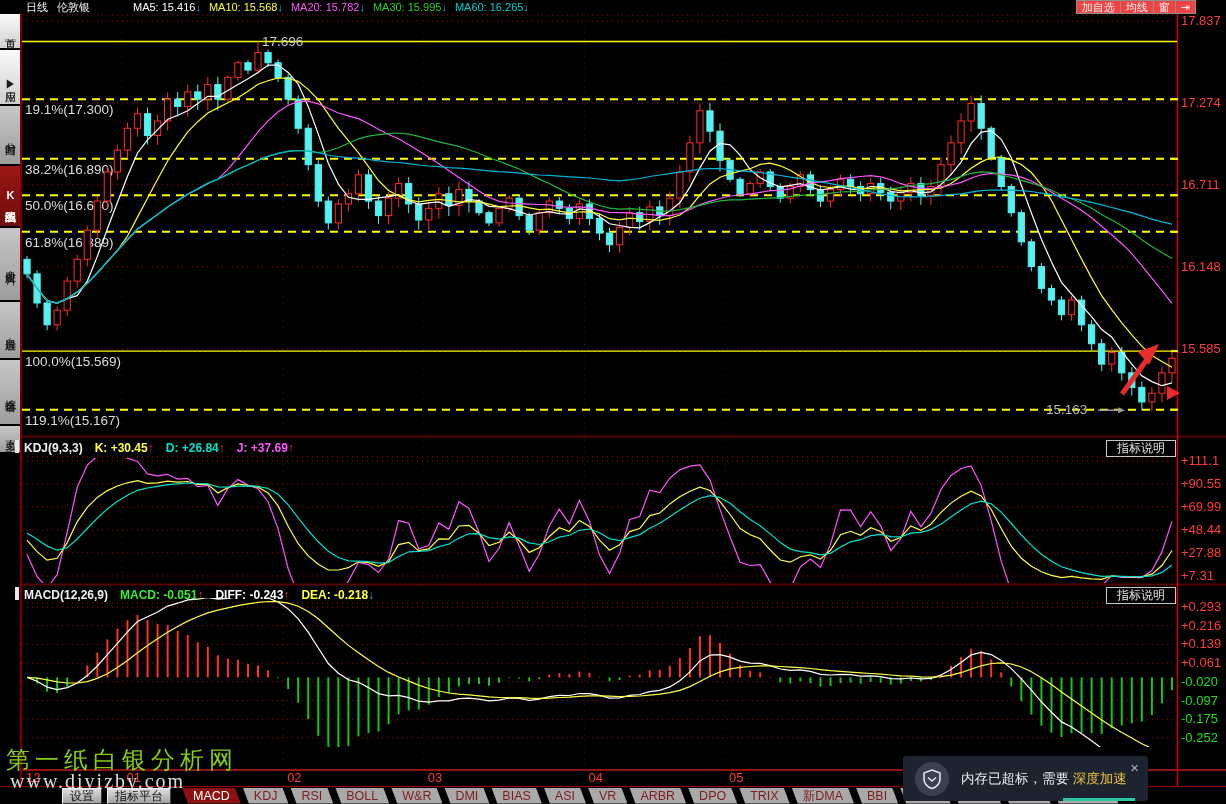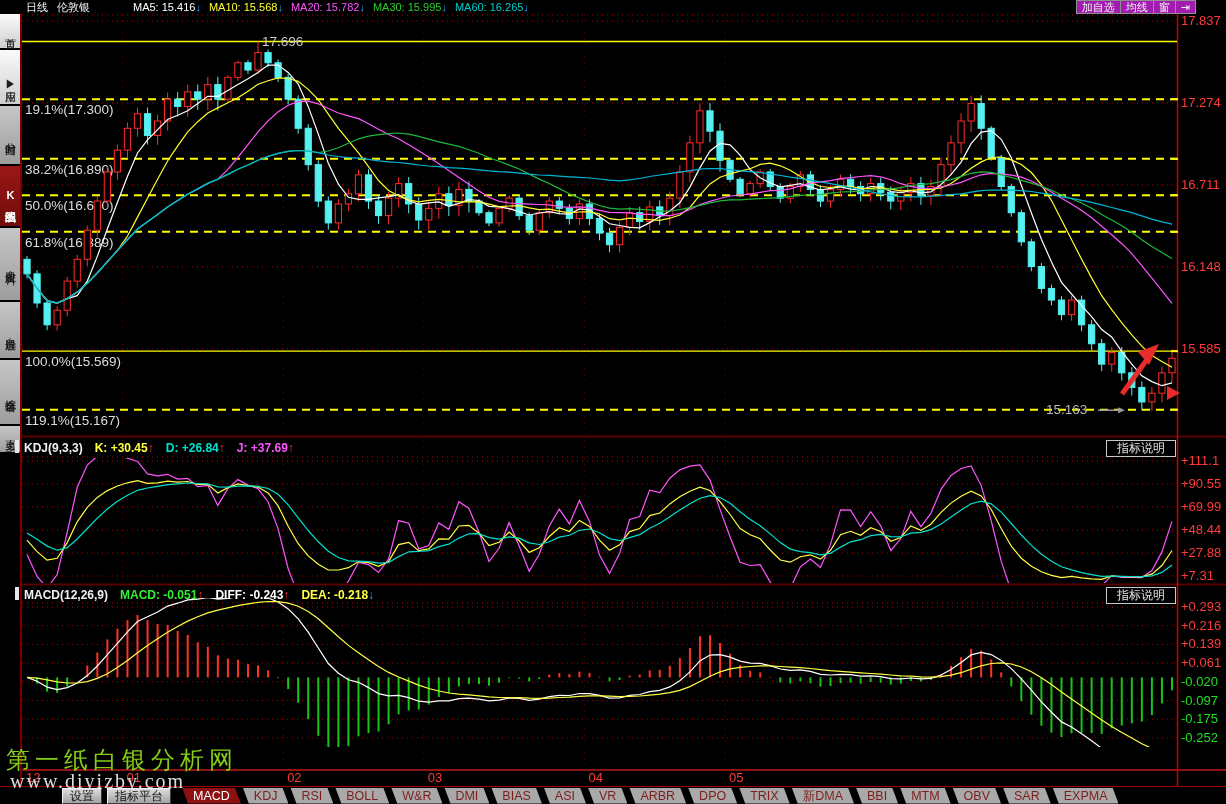--- a/index.html
+++ b/index.html
@@ -7,21 +7,21 @@
        font-family:"Liberation Sans", sans-serif;}
   svg text{font-family:"Liberation Sans", sans-serif;}
 
   
   .topbar{position:absolute;left:0;top:0;width:1226px;height:14px;background:#000;
           display:flex;align-items:center;padding-left:26px;box-sizing:border-box;
           font-size:11px;line-height:12px;white-space:nowrap;z-index:5;}
   .topbar .t{color:#f0f0f0;margin-right:9px;}
   .topbar .ma{margin-right:8px;}
   .tb-right{margin-left:auto;display:flex;align-items:center;margin-right:30px;}
-  .tb-btn{border:1px solid #8f8f8f;color:#f0f0f0;background:#a21caf;padding:0 5px;
+  .tb-btn{border:1px solid #8f8f8f;color:#f0f0f0;background:#ef4444;padding:0 5px;
           height:12px;line-height:12px;font-size:11px;margin-left:-1px;cursor:default;}
 
   
   .sidebar{position:absolute;left:0;top:14px;width:20px;height:790px;background:#000;
            border-right:2px solid #7a0000;z-index:5;display:flex;flex-direction:column;}
   .side-item{width:20px;display:flex;align-items:center;justify-content:center;
              writing-mode:vertical-lr;text-orientation:upright;letter-spacing:1px;
              font-size:11px;margin-bottom:2px;cursor:pointer;}
   .side-a{background:linear-gradient(#fafafa,#cfcfcf);color:#1a1a1a;}
   .side-b{background:linear-gradient(#c6c6c6,#9d9d9d);color:#141414;}
@@ -602,14 +602,25 @@
         <span class="tab">TRIX</span>
         <span class="tab">新DMA</span>
         <span class="tab">BBI</span>
         <span class="tab">MTM</span>
         <span class="tab">OBV</span>
         <span class="tab">SAR</span>
         <span class="tab">EXPMA</span>
       </span>
   </div>
 
+  <div class="toast">
+    <span class="shield">
+      <svg width="22" height="22" viewBox="0 0 22 22">
+        <path d="M11 2 L19 5 V11 C19 16 15.5 19 11 20.5 C6.5 19 3 16 3 11 V5 Z" fill="none" stroke="#dfe4ea" stroke-width="1.6"></path>
+        <path d="M7 9.5 L11 13 L15 9.5" fill="none" stroke="#dfe4ea" stroke-width="1.6"></path>
+      </svg>
+    </span>
+    <span class="msg"><span>内存已超标，需要 </span><span class="lnk">深度加速</span></span>
+    <span class="x">×</span>
+    <span class="bar"></span>
+  </div>
 
 </div>
 
 </body></html>

